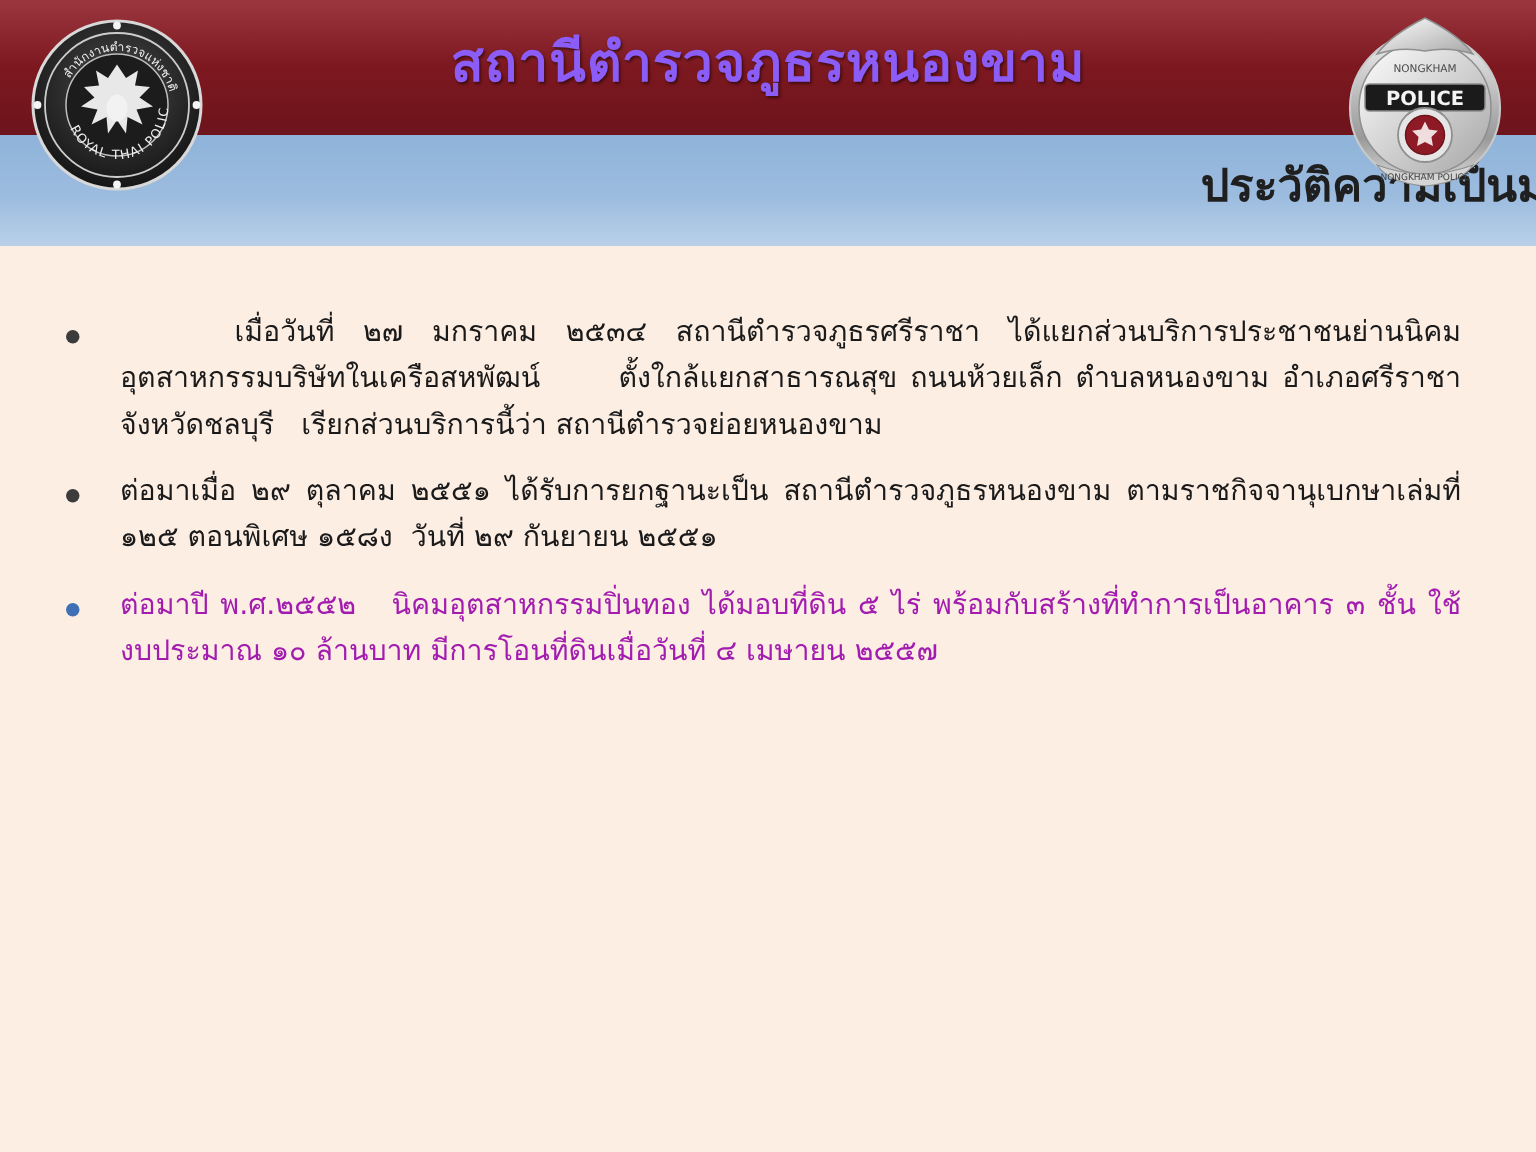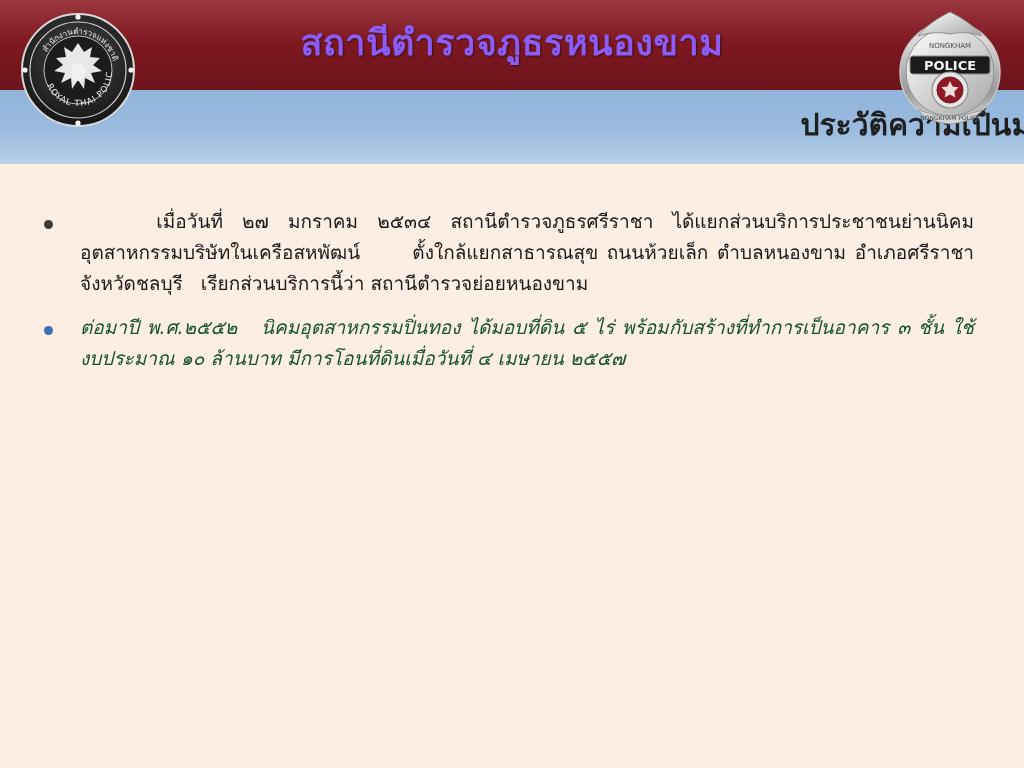--- a/index.html
+++ b/index.html
@@ -125,22 +125,21 @@
   .para {
     font-size: 19px;
     line-height: 1.62;
     color: #1a1a1a;
     text-align: justify;
     text-justify: inter-word;
     padding-right: 10px;
     white-space: pre-wrap;
   }
   li.blue .para {
-    color: #14532d;
-    font-style: italic;
+    color: #a21caf;
   }
 </style>
 </head>
 <body>
 
 <div class="slide">
 
   <div class="header-band">
     <div class="sheen"></div>
   </div>
@@ -217,20 +216,24 @@
       <text x="56" y="114" text-anchor="middle" font-size="6" fill="#3f3f3f" font-family="DejaVu Sans, sans-serif">NONGKHAM POLICE</text>
     </svg>
   </div>
 
   <div class="content">
     <ul class="bullets">
       <li>
         <span class="dot"></span>
         <div class="para">        เมื่อวันที่  ๒๗  มกราคม  ๒๕๓๔  สถานีตำรวจภูธรศรีราชา  ได้แยกส่วนบริการประชาชนย่านนิคมอุตสาหกรรมบริษัทในเครือสหพัฒน์      ตั้งใกล้แยกสาธารณสุข ถนนห้วยเล็ก ตำบลหนองขาม อำเภอศรีราชา จังหวัดชลบุรี   เรียกส่วนบริการนี้ว่า สถานีตำรวจย่อยหนองขาม</div>
       </li>
+      <li>
+        <span class="dot"></span>
+        <div class="para">ต่อมาเมื่อ ๒๙ ตุลาคม ๒๕๕๑ ได้รับการยกฐานะเป็น สถานีตำรวจภูธรหนองขาม ตามราชกิจจานุเบกษาเล่มที่ ๑๒๕ ตอนพิเศษ ๑๕๘ง  วันที่ ๒๙ กันยายน ๒๕๕๑</div>
+      </li>
       <li class="blue">
         <span class="dot"></span>
         <div class="para">ต่อมาปี พ.ศ.๒๕๕๒   นิคมอุตสาหกรรมปิ่นทอง ได้มอบที่ดิน ๕ ไร่ พร้อมกับสร้างที่ทำการเป็นอาคาร ๓ ชั้น ใช้งบประมาณ ๑๐ ล้านบาท มีการโอนที่ดินเมื่อวันที่ ๔ เมษายน ๒๕๕๗</div>
       </li>
     </ul>
   </div>
 
 </div>
 
 </body></html>

